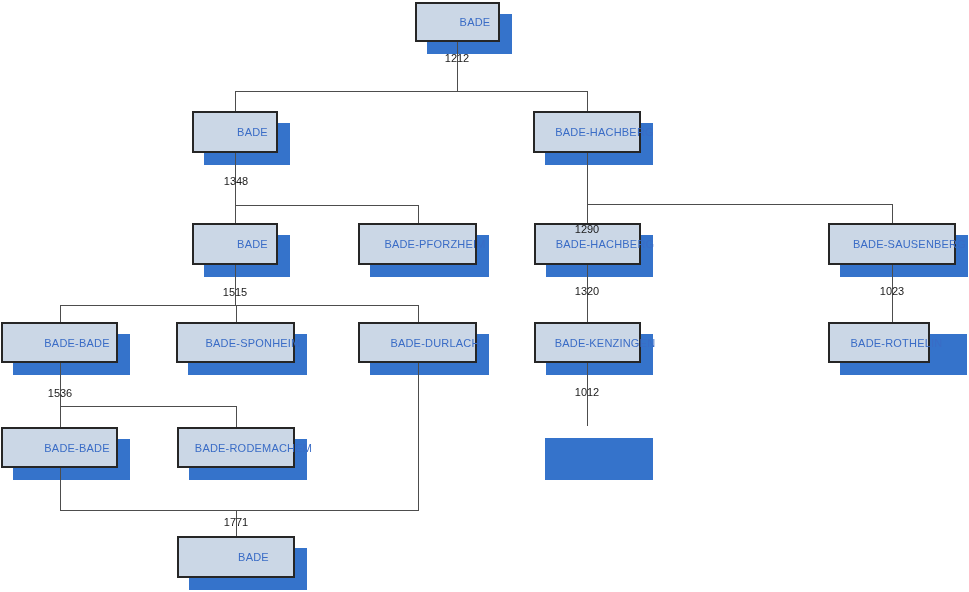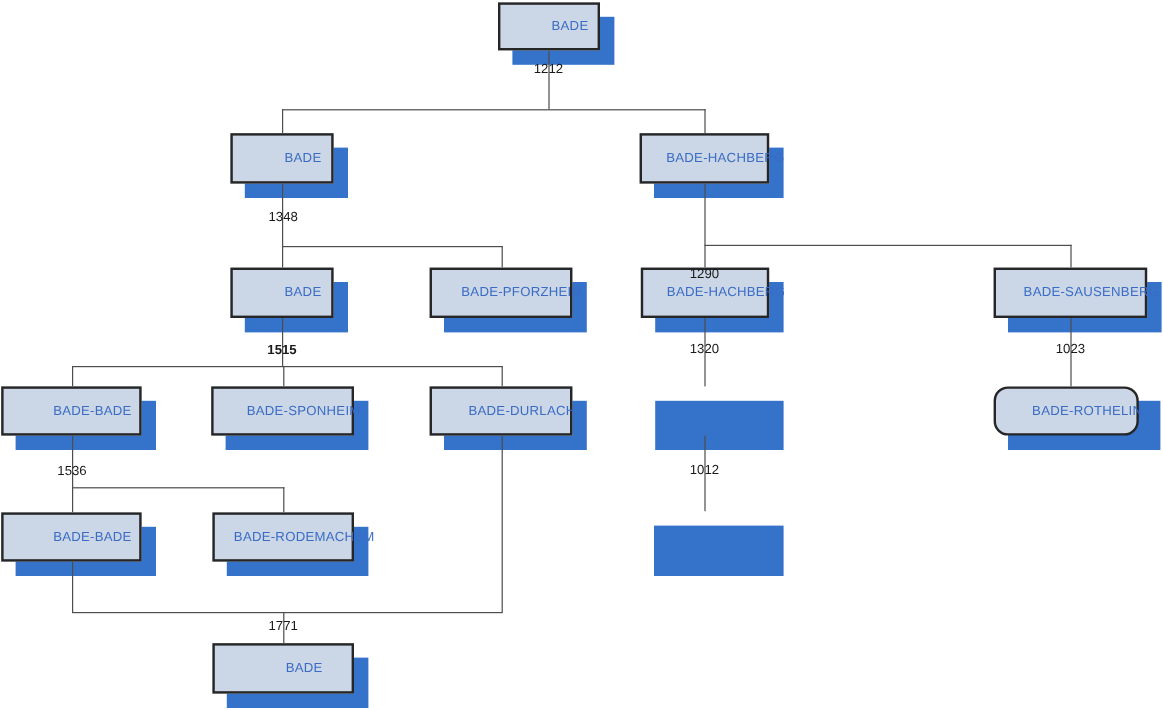--- a/index.html
+++ b/index.html
@@ -103,26 +103,27 @@
     <div class="node" style="left: 415px; top: 2px; width: 85px; height: 40px;">BADE</div>
     <div class="node" style="left: 192px; top: 111px; width: 86px; height: 42px;">BADE</div>
     <div class="node" style="left: 533px; top: 111px; width: 108px; height: 42px;">BADE-HACHBERG</div>
     <div class="node" style="left: 192px; top: 223px; width: 86px; height: 42px;">BADE</div>
     <div class="node" style="left: 358px; top: 223px; width: 119px; height: 42px;">BADE-PFORZHEIM</div>
     <div class="node" style="left: 534px; top: 223px; width: 107px; height: 42px;">BADE-HACHBERG</div>
     <div class="node" style="left: 828px; top: 223px; width: 128px; height: 42px;">BADE-SAUSENBERG</div>
     <div class="node" style="left: 1px; top: 322px; width: 117px; height: 41px;">BADE-BADE</div>
     <div class="node" style="left: 176px; top: 322px; width: 119px; height: 41px;">BADE-SPONHEIM</div>
     <div class="node" style="left: 358px; top: 322px; width: 119px; height: 41px;">BADE-DURLACH</div>
-    <div class="node" style="left: 828px; top: 322px; width: 121px; height: 41px; border-radius: 12px;">BADE-ROTHELIN</div>
+    <div class="node" style="left: 534px; top: 322px; width: 107px; height: 41px;">BADE-KENZINGEN</div>
+    <div class="node" style="left: 828px; top: 322px; width: 102px; height: 41px;">BADE-ROTHELIN</div>
     <div class="node" style="left: 1px; top: 427px; width: 117px; height: 41px;">BADE-BADE</div>
     <div class="node" style="left: 177px; top: 427px; width: 118px; height: 41px;">BADE-RODEMACHEM</div>
     <div class="node" style="left: 177px; top: 536px; width: 118px; height: 42px;">BADE</div>
     <div class="date" style="left: 457px; top: 52px;">1212</div>
     <div class="date" style="left: 236px; top: 175px;">1348</div>
     <div class="date" style="left: 587px; top: 175px; margin-top: 48px;">1290</div>
-    <div class="date" style="left: 235px; top: 286px; font-weight: bold;">1515</div>
+    <div class="date" style="left: 235px; top: 286px;">1515</div>
     <div class="date" style="left: 587px; top: 285px;">1320</div>
     <div class="date" style="left: 892px; top: 285px;">1023</div>
     <div class="date" style="left: 60px; top: 387px;">1536</div>
     <div class="date" style="left: 587px; top: 386px;">1012</div>
     <div class="date" style="left: 236px; top: 516px;">1771</div>
   </div>
 
 </body></html>

